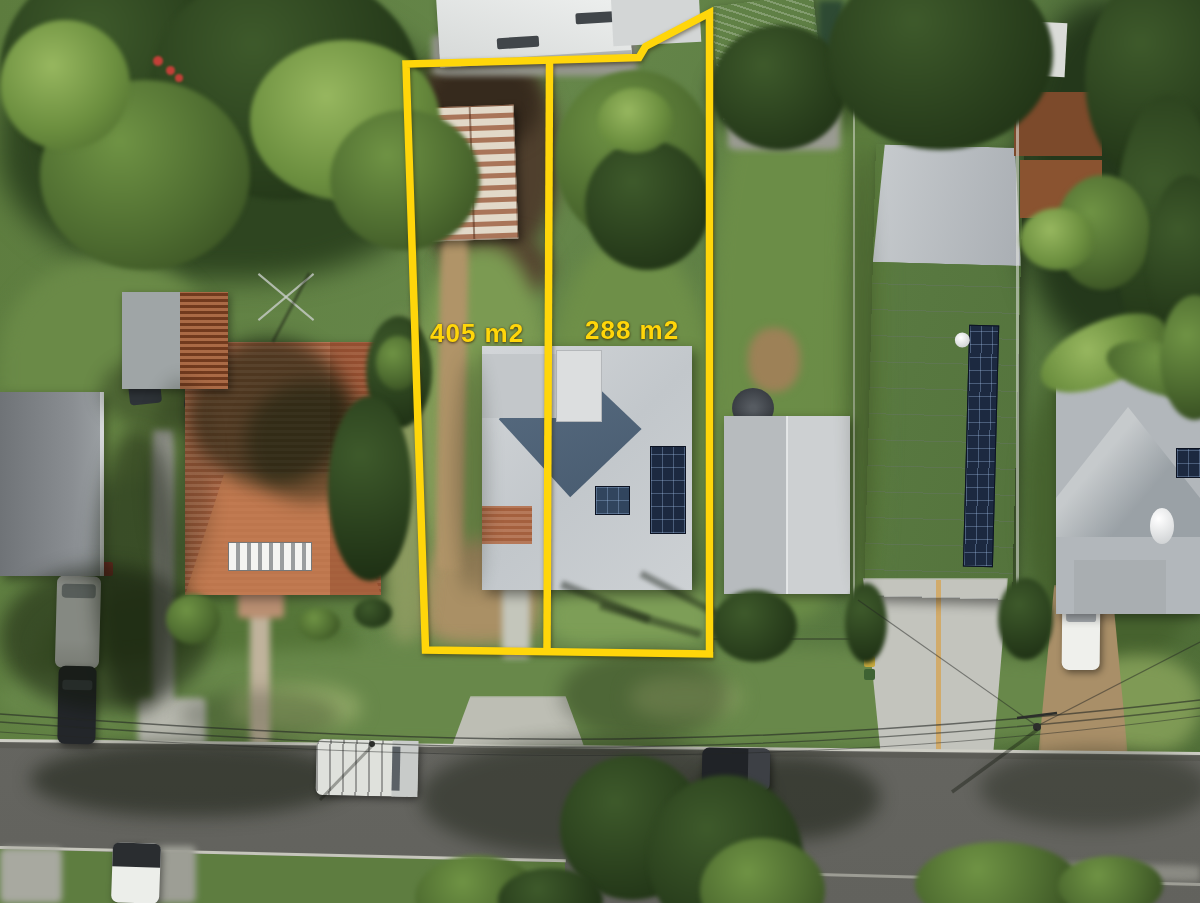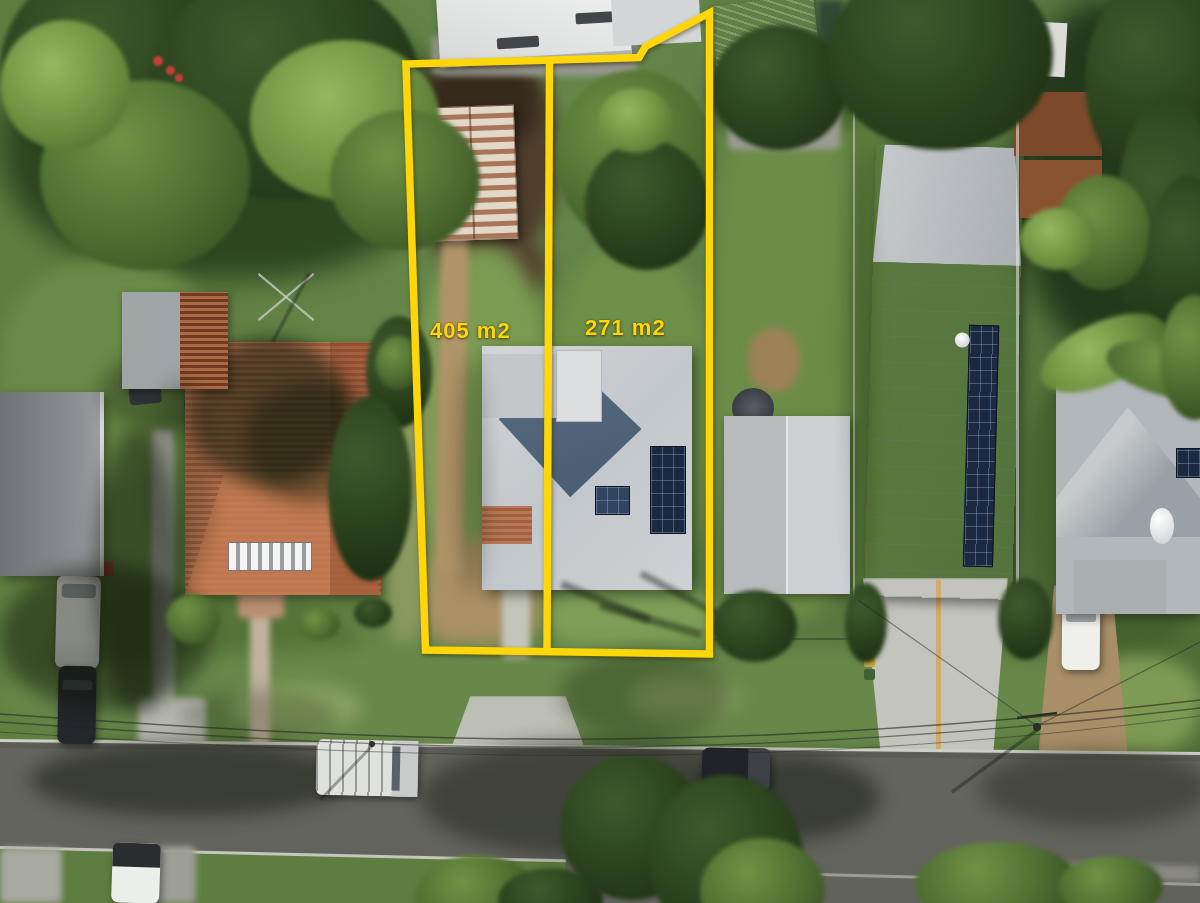--- a/index.html
+++ b/index.html
@@ -11,21 +11,21 @@
   .soft2{position:absolute;filter:blur(3px);border-radius:10%;}
   .tree{position:absolute;border-radius:50%;filter:blur(2px);}
   .tree.dark{background:radial-gradient(circle at 38% 32%,#3e5a2b 0%,#2a401d 55%,#1b2c12 100%);}
   .tree.mid{background:radial-gradient(circle at 38% 32%,#6f9344 0%,#4e6c30 55%,#32481e 100%);}
   .tree.bright{background:radial-gradient(circle at 40% 35%,#97b75f 0%,#6c8f3f 55%,#47642b 100%);}
   .shadow{position:absolute;background:rgba(14,20,9,.48);border-radius:50%;filter:blur(9px);}
   .corr-h{background-image:repeating-linear-gradient(0deg,rgba(255,255,255,.16) 0 2px,rgba(0,0,0,.14) 2px 4px,transparent 4px 7px);}
   .corr-v{background-image:repeating-linear-gradient(90deg,rgba(255,255,255,.16) 0 2px,rgba(0,0,0,.14) 2px 4px,transparent 4px 7px);}
   .solar{background-color:#1c2940;background-image:repeating-linear-gradient(0deg,rgba(160,190,230,.35) 0 1px,transparent 1px 13px),repeating-linear-gradient(90deg,rgba(160,190,230,.35) 0 1px,transparent 1px 11px);border:1px solid #0c1322;}
   .vehicle{position:absolute;border-radius:7px;box-shadow:2px 3px 7px rgba(0,0,0,.45);}
-  .area-label{position:absolute;font-weight:bold;font-size:22px;letter-spacing:1px;color:#FFD60A;
+  .area-label{position:absolute;font-weight:bold;font-size:26px;letter-spacing:1px;color:#FFD60A;
     text-shadow:0 1px 3px rgba(60,40,0,.8),0 0 2px rgba(0,0,0,.35);white-space:nowrap;text-align:right;}
   svg.lines,svg.boundary{position:absolute;left:0;top:0;pointer-events:none;}
 </style>
 </head>
 <body>
 
 <div class="stage">
 
   <div class="soft" style="left:0;top:0;width:450px;height:280px;background:#2e4520;filter:blur(14px);"></div>
   <div class="soft" style="left:0;top:260px;width:220px;height:220px;background:#6a8a47;"></div>
@@ -243,15 +243,15 @@
     <circle cx="372" cy="744" r="3" fill="#2c2e2b"></circle>
     <path d="M372,746 L320,800" stroke="rgba(20,24,16,.35)" stroke-width="3" fill="none"></path>
   </svg>
 
   <svg class="boundary" width="1200" height="903" viewBox="0 0 1200 903" style="filter:drop-shadow(1px 2px 2px rgba(40,30,0,.5));">
     <path d="M406,64 L639,57.5 L645.5,46.5 L709.5,13 L709.5,654 L425.5,650 Z" stroke="#FFD60A" stroke-width="7.5" fill="none" stroke-linejoin="miter"></path>
     <path d="M549.5,62 L547,650.5" stroke="#FFD60A" stroke-width="7.5" fill="none"></path>
   </svg>
 
   <div class="area-label" style="left:430px;top:318px;">405 m2</div>
-  <div class="area-label" style="left:585px;top:315px;">271 m2</div>
+  <div class="area-label" style="left:585px;top:315px;">288 m2</div>
 
 </div>
 
 </body></html>

